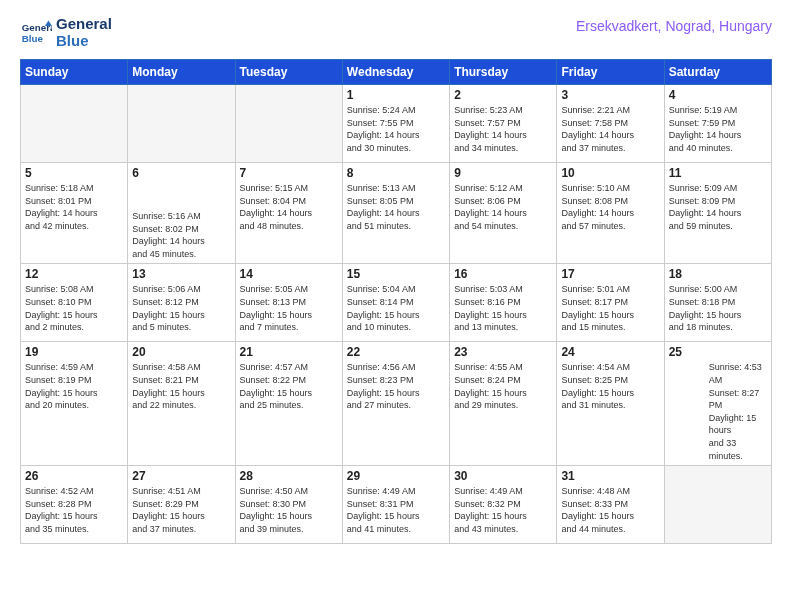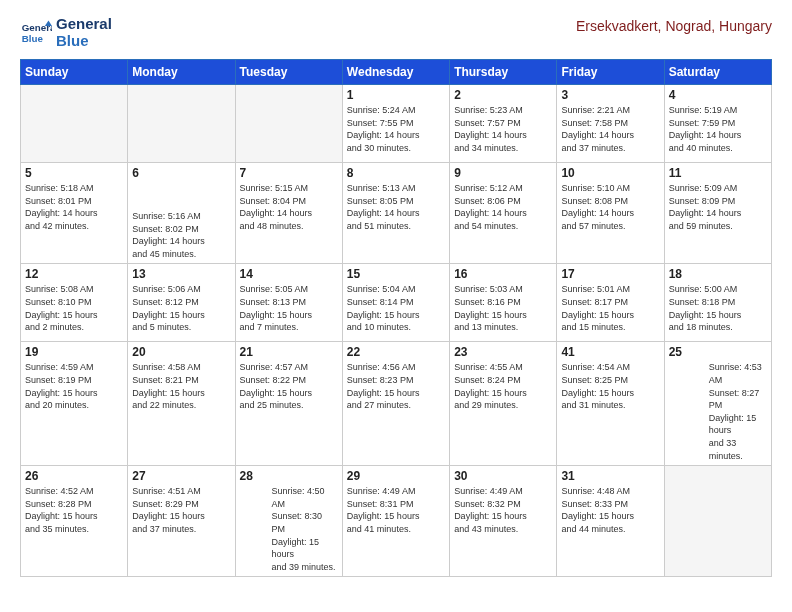--- a/index.html
+++ b/index.html
@@ -33,21 +33,21 @@
       text-align: right;
     }
     .month-title {
       font-size: 36px;
       font-weight: bold;
       color: #1a3a6b;
       line-height: 1;
     }
     .location {
       font-size: 14px;
-      color: #7f1d1d;
+      color: #8b5cf6;
       margin-top: 2px;
     }
     .calendar {
       width: 100%;
       border-collapse: collapse;
       table-layout: fixed;
     }
     .calendar th {
       background-color: #1d4ed8;
       color: #fff;
@@ -281,21 +281,21 @@
 and 27 minutes.</div>
           </td>
           <td>
             <div class="day-num">23</div>
             <div class="day-info" style="white-space: pre-line;">Sunrise: 4:55 AM
 Sunset: 8:24 PM
 Daylight: 15 hours
 and 29 minutes.</div>
           </td>
           <td>
-            <div class="day-num">41</div>
+            <div class="day-num">24</div>
             <div class="day-info" style="white-space: pre-line;">Sunrise: 4:54 AM
 Sunset: 8:25 PM
 Daylight: 15 hours
 and 31 minutes.</div>
           </td>
           <td>
             <div class="day-num">25</div>
             <div class="day-info" style="white-space: pre-line; margin-left: 40px;">Sunrise: 4:53 AM
 Sunset: 8:27 PM
 Daylight: 15 hours
@@ -312,21 +312,21 @@
           </td>
           <td>
             <div class="day-num">27</div>
             <div class="day-info" style="white-space: pre-line;">Sunrise: 4:51 AM
 Sunset: 8:29 PM
 Daylight: 15 hours
 and 37 minutes.</div>
           </td>
           <td>
             <div class="day-num">28</div>
-            <div class="day-info" style="white-space: pre-line; margin-left: 32px;">Sunrise: 4:50 AM
+            <div class="day-info" style="white-space: pre-line;">Sunrise: 4:50 AM
 Sunset: 8:30 PM
 Daylight: 15 hours
 and 39 minutes.</div>
           </td>
           <td>
             <div class="day-num">29</div>
             <div class="day-info" style="white-space: pre-line;">Sunrise: 4:49 AM
 Sunset: 8:31 PM
 Daylight: 15 hours
 and 41 minutes.</div>

